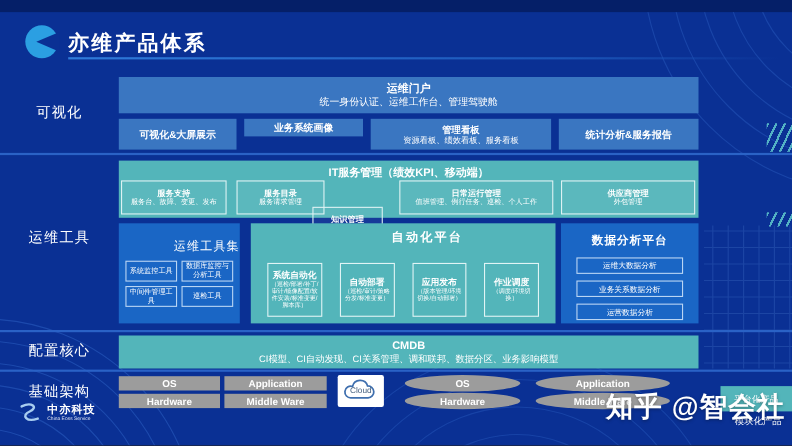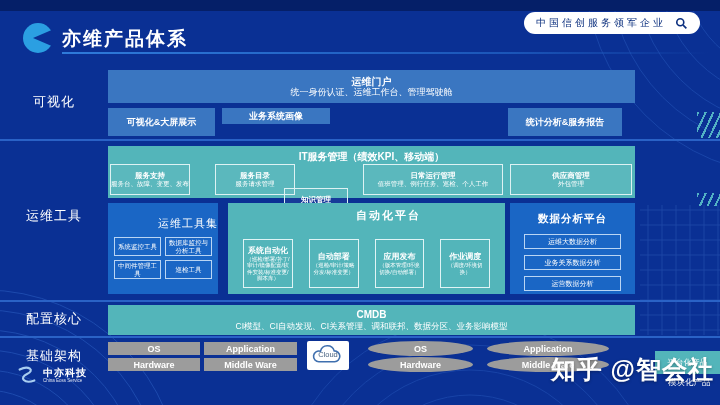--- a/index.html
+++ b/index.html
@@ -33,32 +33,32 @@
   .teal-panel { background:#53b5ba; }
   .bright-panel { background:#1a66c5; }
 
   .portal { left:108px; top:70px; width:527px; height:33px; }
   .portal .t { font-size:10px; }
   .portal .s { font-size:9px; }
 
   .viz1 { left:108px; top:108px; width:107px; height:28px; }
   .viz2 { left:222px; top:108px; width:108px; height:16px; }
   .viz3 { left:337px; top:108px; width:164px; height:28px; }
-  .viz4 { left:508px; top:108px; width:114px; height:28px; }
+  .viz4 { left:508px; top:108px; width:127px; height:28px; }
   .viz3 .t { font-size:8.5px; line-height:10px; }
   .viz3 .s { font-size:7.5px; line-height:9px; }
 
   
   .itsm { left:108px; top:146px; width:527px; height:52px; }
   .itsm-title { position:absolute; left:0; top:4px; width:100%; text-align:center; font-size:10px; font-weight:bold; }
   .itsm-box { position:absolute; top:18px; height:31px; border:1px solid #ddf2f3;
     background:rgba(255,255,255,0.05); display:flex; flex-direction:column; align-items:center; justify-content:center; text-align:center; }
   .itsm-box .t { font-size:7.5px; font-weight:bold; line-height:9px; }
   .itsm-box .s { font-size:6.5px; line-height:8px; }
-  .ib1 { left:2px;  width:80px;text-align:right; }
+  .ib1 { left:2px;  width:96px;text-align:right; }
   .ib2 { left:107px; width:80px; }
   .ib3 { left:176px; width:64px;margin-top:24px; }
   .ib4 { left:255px; width:140px; }
   .ib5 { left:402px; width:122px; }
 
   
   .toolkit { left:108px; top:203px; width:110px; height:91px; }
   .toolkit-title { position:absolute; top:13px; width:100%; text-align:right; font-size:11px; font-weight:normal; letter-spacing:1px; }
   .toolkit-grid { position:absolute; left:6px; right:6px; top:34px; display:grid;
     grid-template-columns:1fr 1fr; gap:4px; }
@@ -158,46 +158,43 @@
 
   <div class="layer top-strip"></div>
 
   <svg class="layer brand-mark" viewBox="0 0 32 32">
     <circle cx="16" cy="16" r="15" fill="#2b9fe2"></circle>
     <polygon points="32,7 11,16 32,25" fill="#0a3094"></polygon>
   </svg>
   <div class="layer page-title">亦维产品体系</div>
   <div class="layer title-underline"></div>
 
-  <div class="layer search-pill">
-    <span>中国信创服务领军企业</span>
-    <svg width="13" height="13" viewBox="0 0 16 16">
-      <circle cx="6.5" cy="6.5" r="4.3" fill="none" stroke="#0b2f7e" stroke-width="2"></circle>
-      <line x1="10" y1="10" x2="14" y2="14" stroke="#0b2f7e" stroke-width="2"></line>
-    </svg>
-  </div>
 
   <div class="layer side-label" style="top:93px">可视化</div>
   <div class="layer side-label" style="top:207px">运维工具</div>
   <div class="layer side-label" style="top:310px">配置核心</div>
   <div class="layer side-label" style="top:347px">基础架构</div>
 
   <div class="layer divider" style="top:139px"></div>
   <div class="layer divider" style="top:300px"></div>
   <div class="layer divider" style="top:336px"></div>
 
   <div class="layer blue-box portal">
     <div class="t">运维门户</div>
     <div class="s">统一身份认证、运维工作台、管理驾驶舱</div>
   </div>
   <div class="layer blue-box viz1">
     <div class="t">可视化&amp;大屏展示</div>
   </div>
   <div class="layer blue-box viz2">
     <div class="t">业务系统画像</div>
+  </div>
+  <div class="layer blue-box viz3">
+    <div class="t">管理看板</div>
+    <div class="s">资源看板、绩效看板、服务看板</div>
   </div>
   <div class="layer blue-box viz4">
     <div class="t">统计分析&amp;服务报告</div>
   </div>
 
   <div class="layer teal-panel itsm">
     <div class="itsm-title">IT服务管理（绩效KPI、移动端）</div>
     <div class="itsm-box ib1">
       <div class="t">服务支持</div>
       <div class="s">服务台、故障、变更、发布</div>

